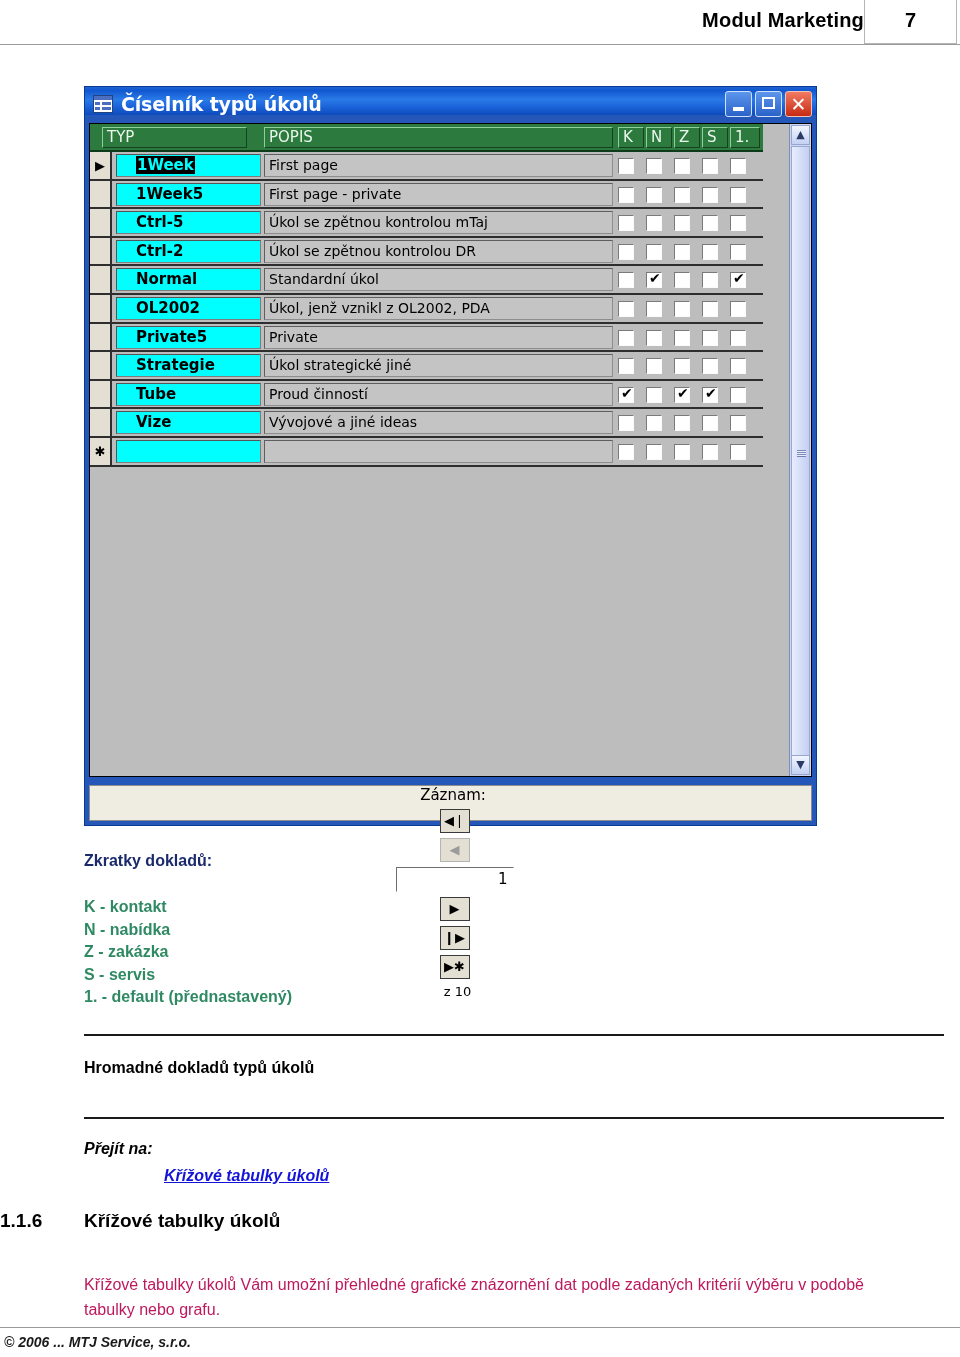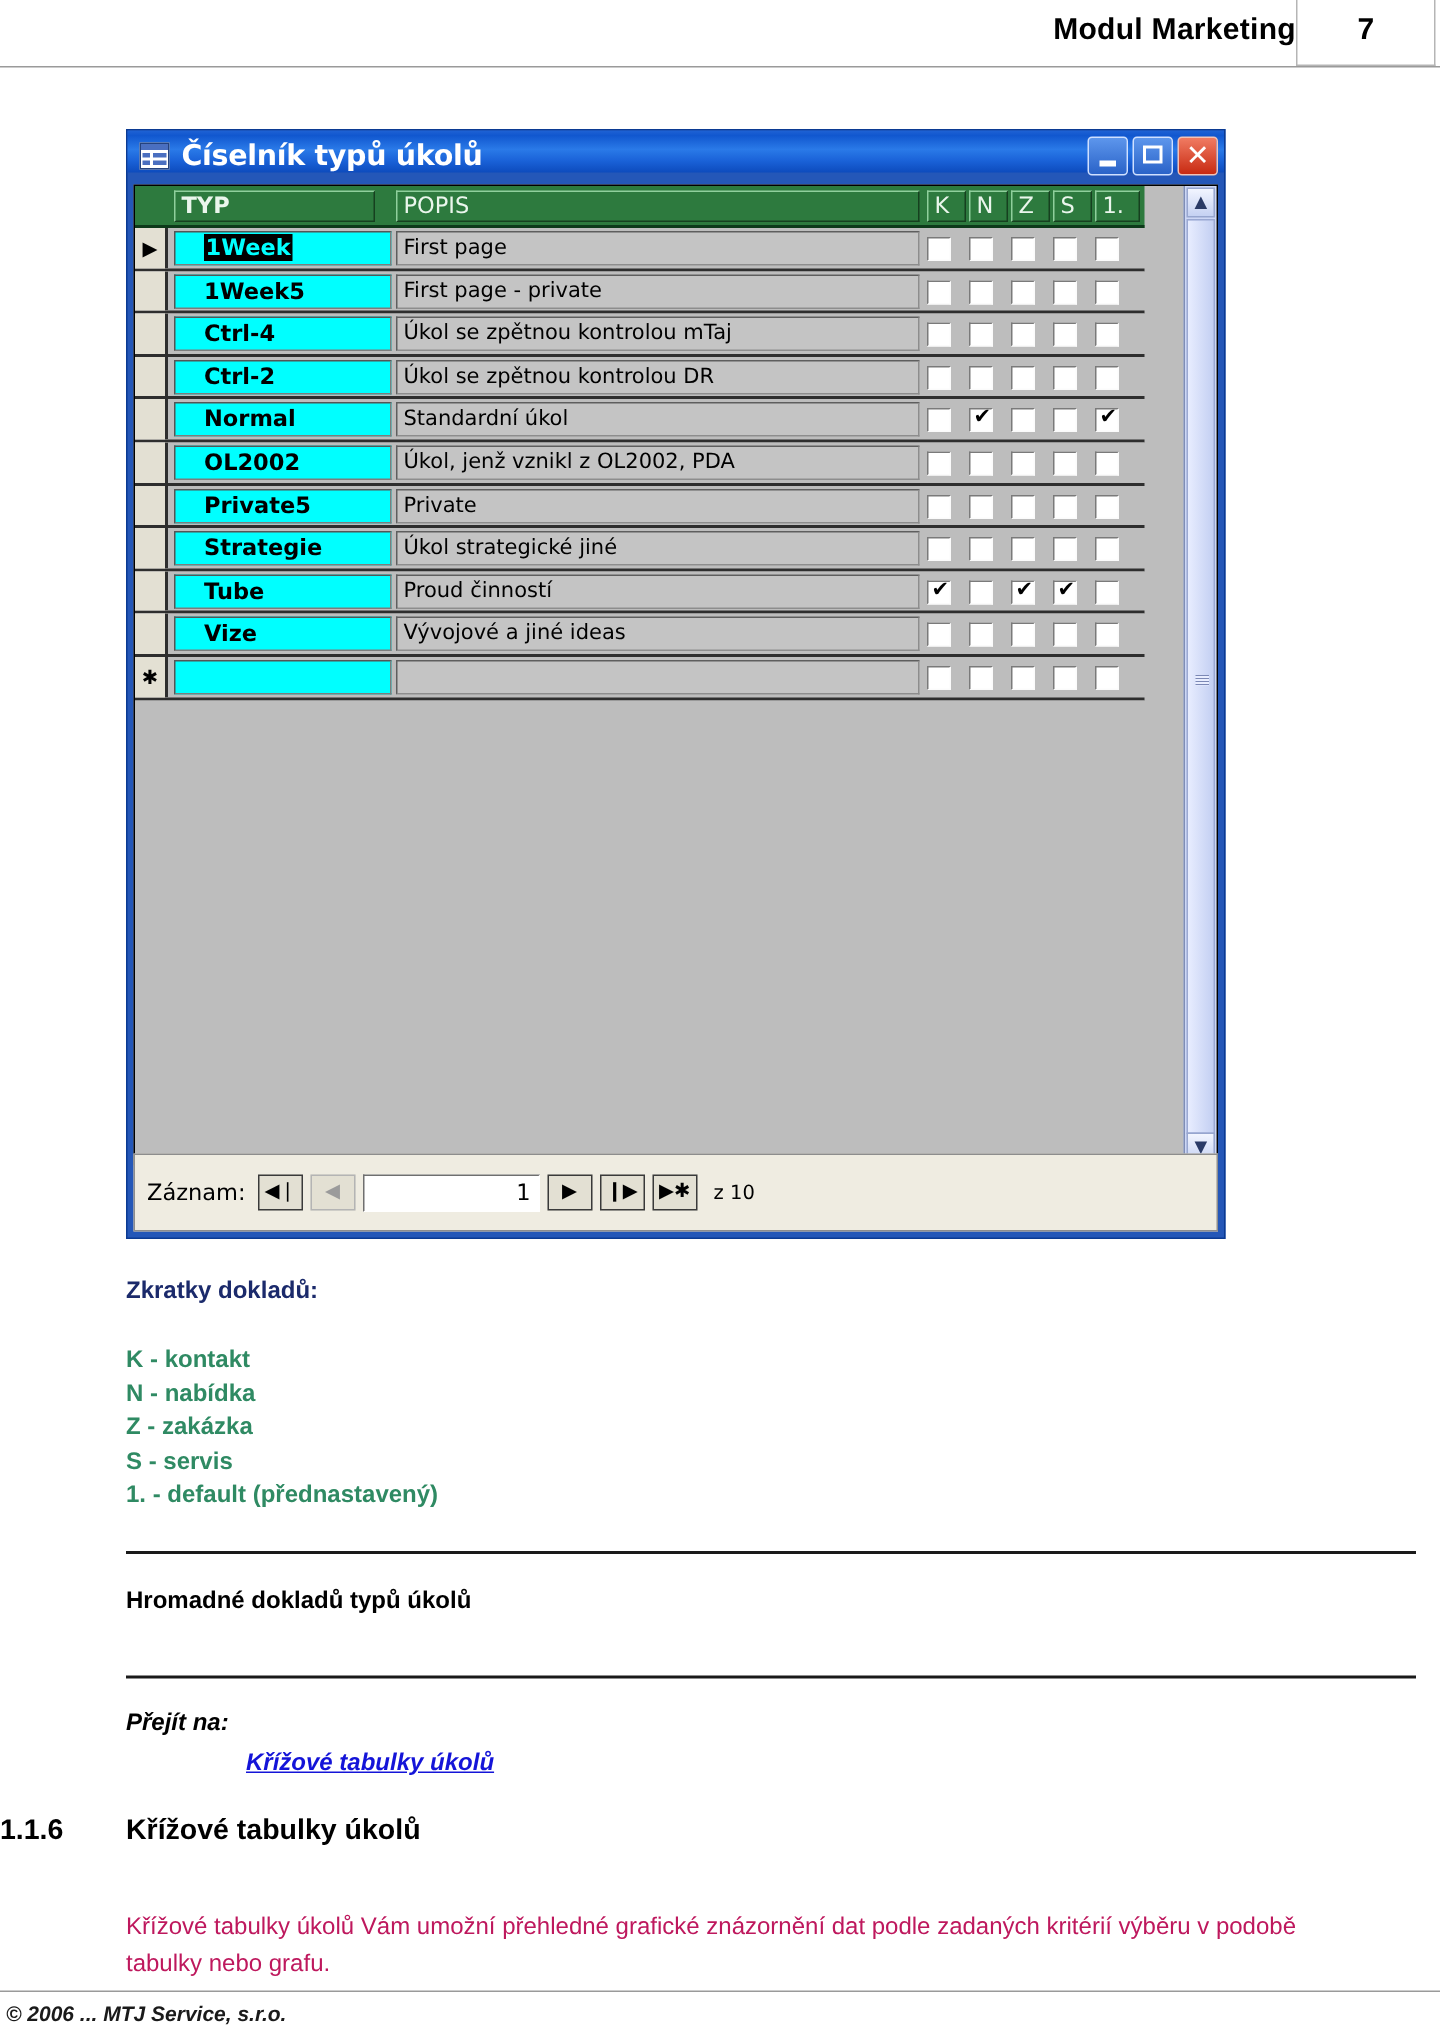--- a/index.html
+++ b/index.html
@@ -174,21 +174,21 @@
     border-bottom-color: #16401f;
     box-sizing: border-box;
     color: #eaf6ec;
     font-family: "DejaVu Sans", sans-serif;
     font-size: 15px;
     line-height: 19px;
     padding-left: 4px;
     white-space: nowrap;
     overflow: hidden;
   }
-  .ch-typ   { left: 26px;  width: 134px; font-weight: bold; }
+  .ch-typ   { left: 12px;  width: 145px; }
   .ch-popis { left: 174px; width: 349px; }
   .ch-k { left: 528px; width: 26px; }
   .ch-n { left: 556px; width: 26px; }
   .ch-z { left: 584px; width: 26px; }
   .ch-s { left: 612px; width: 26px; }
   .ch-1 { left: 640px; width: 30px; }
 
   .grid {
     position: absolute;
     left: 0; top: 28px;
@@ -335,28 +335,29 @@
     position: absolute;
     left: 5px; top: 303px;
     width: 9px; height: 7px;
     background: repeating-linear-gradient(to bottom,#7b88b5 0 1px,#e8edff 1px 2px);
   }
 
   
   .recnav {
     position: absolute;
     left: 4px; right: 4px; bottom: 4px;
-    height: 52px;
+    height: 36px;
     background: #efece1;
     border: 1px solid #8d8d8d;
     box-sizing: border-box;
     display: flex;
     align-items: center;
     padding-left: 8px;
     gap: 5px;
+    flex-direction: column;
   }
   .recnav-label {
     font-family: "DejaVu Sans", sans-serif;
     font-size: 15px;
     color: #000;
     margin-right: 3px;
   }
   .nav-btn {
     width: 30px; height: 24px;
     background: #e3e0d3;
@@ -560,21 +561,21 @@
             <div class="cbx c1"></div>
             <div class="cbx c2"></div>
             <div class="cbx c3"></div>
             <div class="cbx c4"></div>
           </div>
         </div>
         <div class="row">
           <div class="sel-col">
             <span class="sel-marker"></span>
           </div>
-          <div class="cell-typ"><span class="txt">Ctrl-4</span></div>
+          <div class="cell-typ"><span class="txt">Ctrl-5</span></div>
           <div class="cell-popis">Úkol se zpětnou kontrolou mTaj</div>
           <div class="checks">
             <div class="cbx c0"></div>
             <div class="cbx c1"></div>
             <div class="cbx c2"></div>
             <div class="cbx c3"></div>
             <div class="cbx c4"></div>
           </div>
         </div>
         <div class="row">

